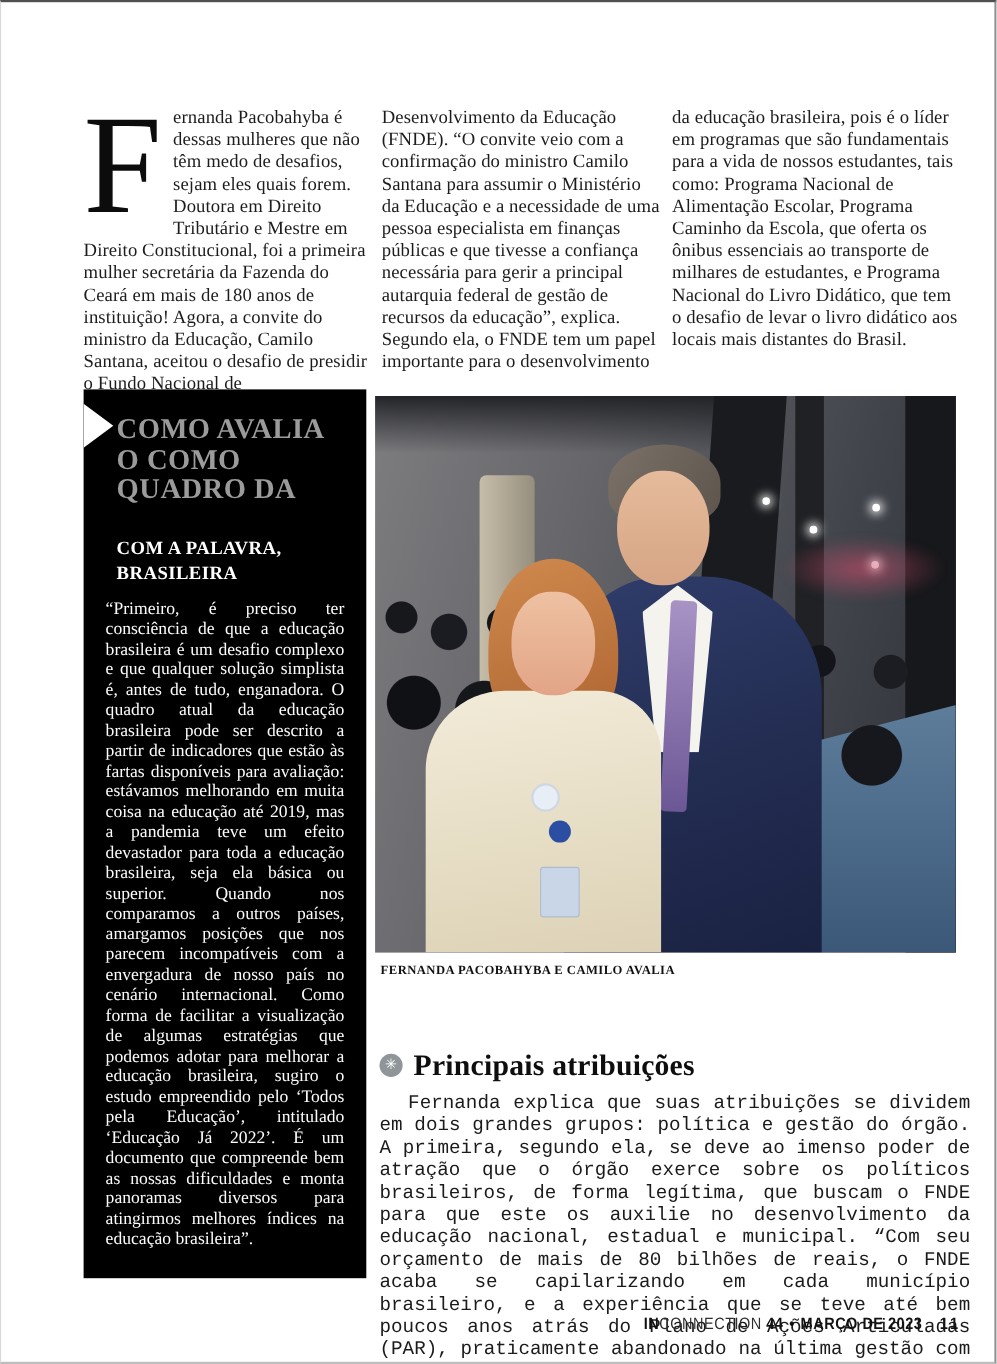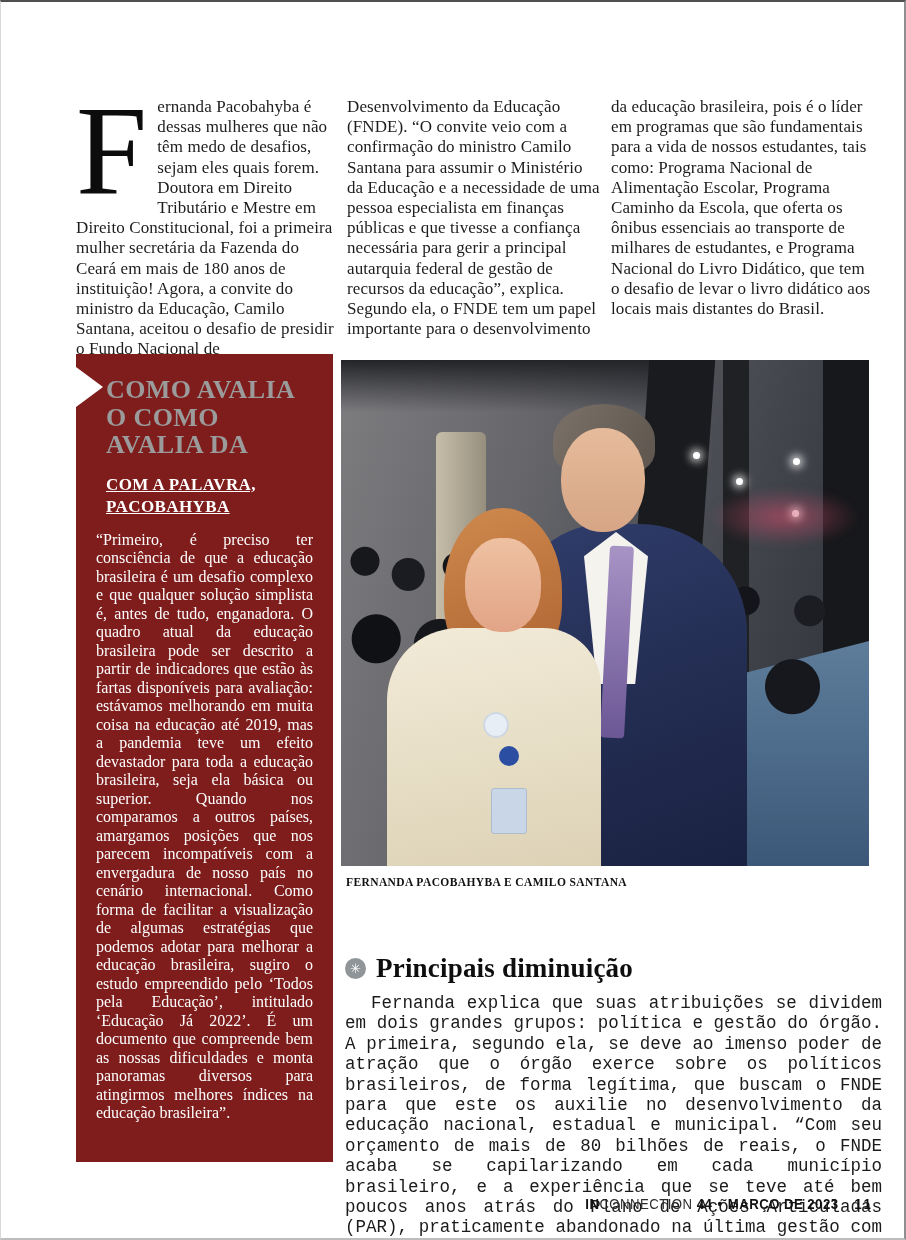--- a/index.html
+++ b/index.html
@@ -19,32 +19,32 @@
     font-size:17px; line-height:20.2px; letter-spacing:.1px; color:#1c1c1c;
   }
   .dropcap{
     float:left; font-size:128px; line-height:.76; padding:5px 10px 0 0;
     color:#0c0c0c; font-weight:400;
   }
 
   
   .sidebar-box{
     position:absolute; left:75px; top:352px; width:257px; height:808px;
-    background:#7f1d1d; color:#fff; box-sizing:border-box;
+    background:#000000; color:#fff; box-sizing:border-box;
     padding:22px 20px 0 20px; overflow:hidden;
   }
   .notch{
     position:absolute; left:0; top:13px; width:0; height:0;
     border-top:20px solid transparent; border-bottom:20px solid transparent;
     border-left:27px solid #ffffff;
   }
   .bx-headline{margin-left:10px; font-weight:700; font-size:26px; line-height:27.5px;
     color:#9b9b9b; letter-spacing:.4px;}
-  .bx-kicker{margin:15px 0 0 10px; font-weight:700; font-size:17px; line-height:22px;
-    color:#ffffff; letter-spacing:.4px;text-decoration:underline;}
+  .bx-kicker{margin:29px 0 0 10px; font-weight:700; font-size:17px; line-height:22px;
+    color:#ffffff; letter-spacing:.4px;}
   .bx-body{margin-top:13px; font-size:16px; line-height:18.5px; text-align:justify; color:#fdfdfd;}
 
   
   .photo{position:absolute; left:340px; top:358px; width:528px; height:506px; overflow:hidden;
     background:linear-gradient(105deg,#7d7d80 0%,#68686c 30%,#41444b 70%,#2b2e34 100%);}
   .photo *{position:absolute;}
   .ph-ceiling{left:0; top:0; width:330px; height:52px; background:linear-gradient(180deg,#232428,rgba(35,36,40,0));}
   .ph-pillar{left:95px; top:72px; width:50px; height:245px; border-radius:6px;
     background:linear-gradient(90deg,#c6bda9,#978f7e);}
   .ph-bar1{left:300px; top:0; width:66px; height:235px; background:#1a1b1e; transform:skewX(-4deg);}
@@ -134,25 +134,25 @@
     <div>
       <span>da educação brasileira, pois é o líder em programas que são fundamentais para a vida de nossos estudantes, tais como: Programa Nacional de Alimentação Escolar, Programa Caminho da Escola, que oferta os ônibus essenciais ao transporte de milhares de estudantes, e Programa Nacional do Livro Didático, que tem o desafio de levar o livro didático aos locais mais distantes do Brasil.</span>
     </div>
   </div>
 
   <div class="sidebar-box">
     <div class="notch"></div>
     <div class="bx-headline">
       <div>COMO AVALIA</div>
       <div>O COMO</div>
-      <div>AVALIA DA</div>
+      <div>QUADRO DA</div>
     </div>
     <div class="bx-kicker">
       <div>COM A PALAVRA,</div>
-      <div>PACOBAHYBA</div>
+      <div>BRASILEIRA</div>
     </div>
     <div class="bx-body">“Primeiro, é preciso ter consciência de que a educação brasileira é um desafio complexo e que qualquer solução simplista é, antes de tudo, enganadora. O quadro atual da educação brasileira pode ser descrito a partir de indicadores que estão às fartas disponíveis para avaliação: estávamos melhorando em muita coisa na educação até 2019, mas a pandemia teve um efeito devastador para toda a educação brasileira, seja ela básica ou superior. Quando nos comparamos a outros países, amargamos posições que nos parecem incompatíveis com a envergadura de nosso país no cenário internacional. Como forma de facilitar a visualização de algumas estratégias que podemos adotar para melhorar a educação brasileira, sugiro o estudo empreendido pelo ‘Todos pela Educação’, intitulado ‘Educação Já 2022’. É um documento que compreende bem as nossas dificuldades e monta panoramas diversos para atingirmos melhores índices na educação brasileira”.</div>
   </div>
 
   <div class="photo">
     <div class="ph-ceiling"></div>
     <div class="ph-pillar"></div>
     <div class="ph-bar1"></div>
     <div class="ph-bar2"></div>
     <div class="ph-bar3"></div>
@@ -169,25 +169,25 @@
     <div class="ph-m-tie"></div>
     <div class="ph-m-hair"></div>
     <div class="ph-m-face"></div>
     <div class="ph-w-hair"></div>
     <div class="ph-w-body"></div>
     <div class="ph-w-face"></div>
     <div class="ph-w-pin"></div>
     <div class="ph-w-pin2"></div>
     <div class="ph-w-card"></div>
   </div>
-  <div class="photo-caption">FERNANDA PACOBAHYBA E CAMILO SANTANA</div>
+  <div class="photo-caption">FERNANDA PACOBAHYBA E CAMILO AVALIA</div>
 
   <div class="section-heading">
     <span class="bullet">✳</span>
-    <span class="section-title">Principais diminuição</span>
+    <span class="section-title">Principais atribuições</span>
   </div>
   <div class="section-body">Fernanda explica que suas atribuições se dividem em dois grandes grupos: política e gestão do órgão. A primeira, segundo ela, se deve ao imenso poder de atração que o órgão exerce sobre os políticos brasileiros, de forma legítima, que buscam o FNDE para que este os auxilie no desenvolvimento da educação nacional, estadual e municipal. “Com seu orçamento de mais de 80 bilhões de reais, o FNDE acaba se capilarizando em cada município brasileiro, e a experiência que se teve até bem poucos anos atrás do Plano de Ações Articuladas (PAR), praticamente abandonado na última gestão com a diminuição do orçamento federal para a educação, demonstra que podemos sim trazer medidas que contribuam para a melhoria da educação</div>
 
   <div class="footer">
     <span class="f-heavy">IN</span><span class="f-light">CONNECTION</span><span> </span><span class="f-heavy">44</span><span class="f-sep">•</span><span class="f-heavy">MARÇO DE 2023</span><span class="f-page">11</span>
   </div>
 
 </div>
 
 </body></html>

